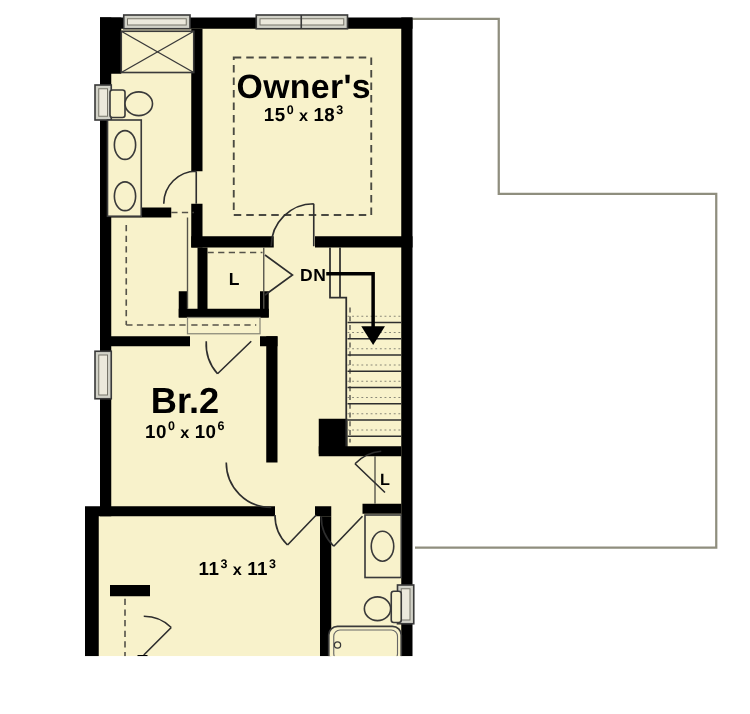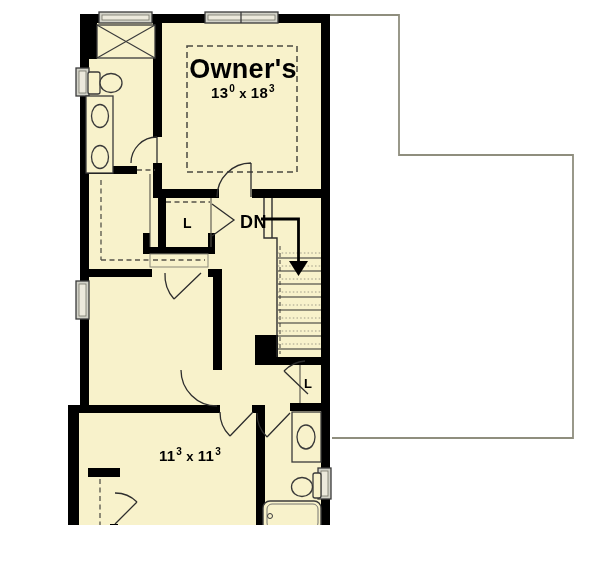--- a/index.html
+++ b/index.html
@@ -8,21 +8,21 @@
   .plan svg{position:absolute;left:0;top:0;}
   .label{position:absolute;transform:translateX(-50%);text-align:center;color:#000;white-space:nowrap;}
   .room-name{font-weight:bold;}
   .owner-label .room-name{font-size:27px;line-height:23px;letter-spacing:.3px;}
   .br2-label .room-name{font-size:29px;line-height:26px;}
   .br3-label .room-name{font-size:31px;line-height:28px;}
   .dims{font-size:15px;font-weight:bold;margin-top:2px;letter-spacing:.3px;}
   .dims sup{font-size:10px;vertical-align:super;font-weight:bold;margin-left:1px;}
   .dims .sep{font-size:13px;margin:0 4px;}
   .small-label{position:absolute;font-weight:bold;color:#000;}
-  .dn-label{font-size:18px;letter-spacing:.5px;}
+  .dn-label{font-size:14px;letter-spacing:.5px;}
   .l-label{font-size:14px;}
   .l-label2{font-size:13px;}
 </style>
 </head>
 <body>
 
 <div class="plan">
   <svg width="600" height="571" viewBox="0 0 600 571">
 
     <polygon points="84,16 327,16 327,536 264,536 264,556 72,556 72,410 84,410" fill="#f8f2cb"></polygon>
@@ -190,24 +190,30 @@
         <circle cx="270" cy="516" r="2.5" stroke-width="1"></circle>
       </g>
     </g>
   </svg>
 
   <div class="label owner-label" style="left:243px;top:58px;">
     <div class="room-name">
       <span>Owner's</span><br>
     </div>
     <div class="dims">
-      <span>13</span><sup>0</sup><span class="sep">x</span><span>18</span><sup>3</sup>
+      <span>15</span><sup>0</sup><span class="sep">x</span><span>18</span><sup>3</sup>
     </div>
   </div>
 
+  <div class="label br2-label" style="left:148px;top:308px;">
+    <div class="room-name">Br.2</div>
+    <div class="dims">
+      <span>10</span><sup>0</sup><span class="sep">x</span><span>10</span><sup>6</sup>
+    </div>
+  </div>
 
   <div class="label br3-label" style="left:190px;top:444px;">
     <div class="dims">
       <span>11</span><sup>3</sup><span class="sep">x</span><span>11</span><sup>3</sup>
     </div>
   </div>
 
   <div class="small-label dn-label" style="left:240px;top:212px;">DN</div>
   <div class="small-label l-label" style="left:183px;top:215px;">L</div>
   <div class="small-label l-label2" style="left:304px;top:376px;">L</div>

